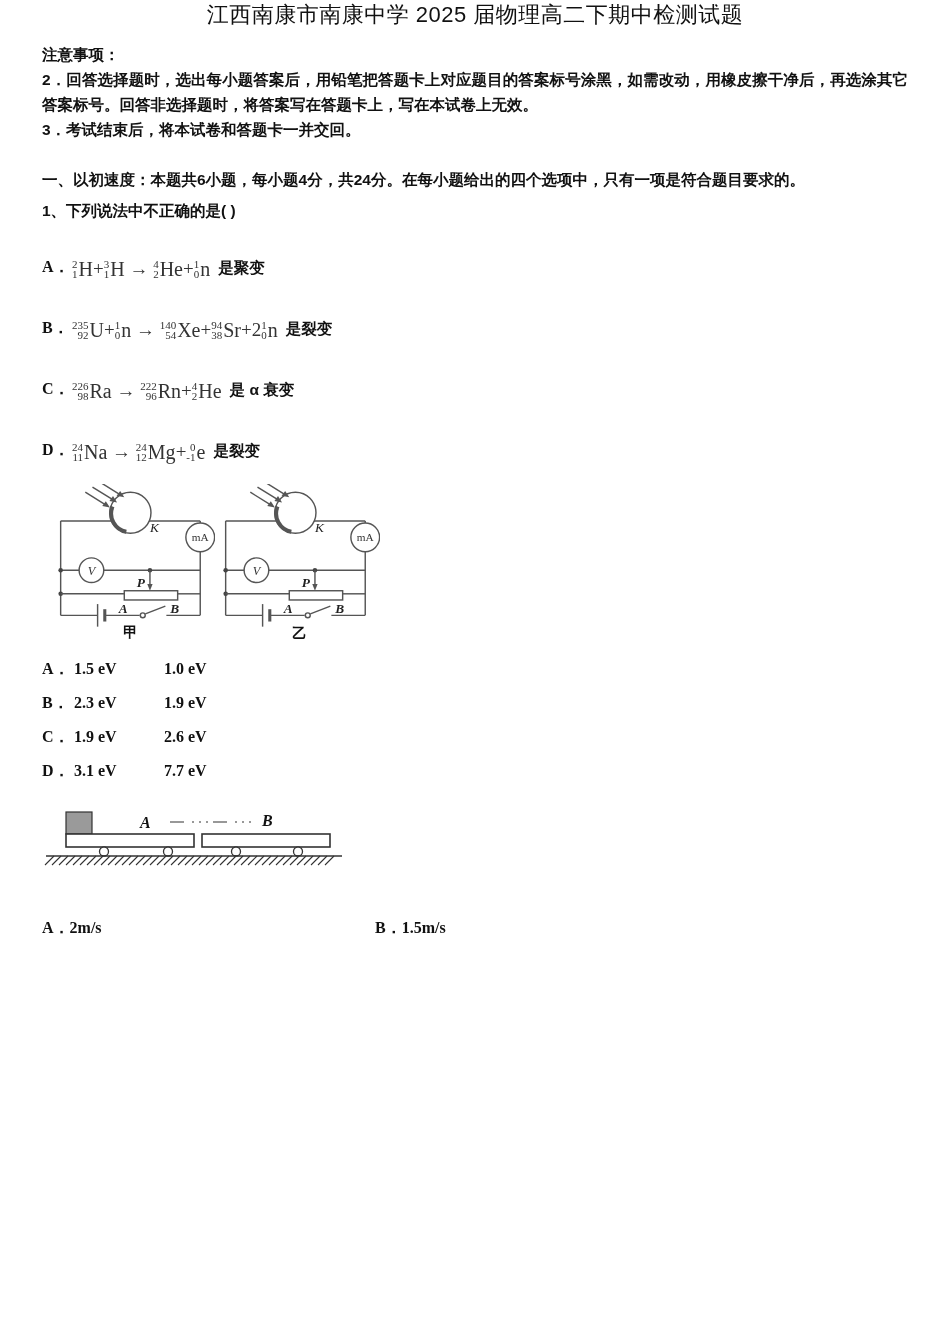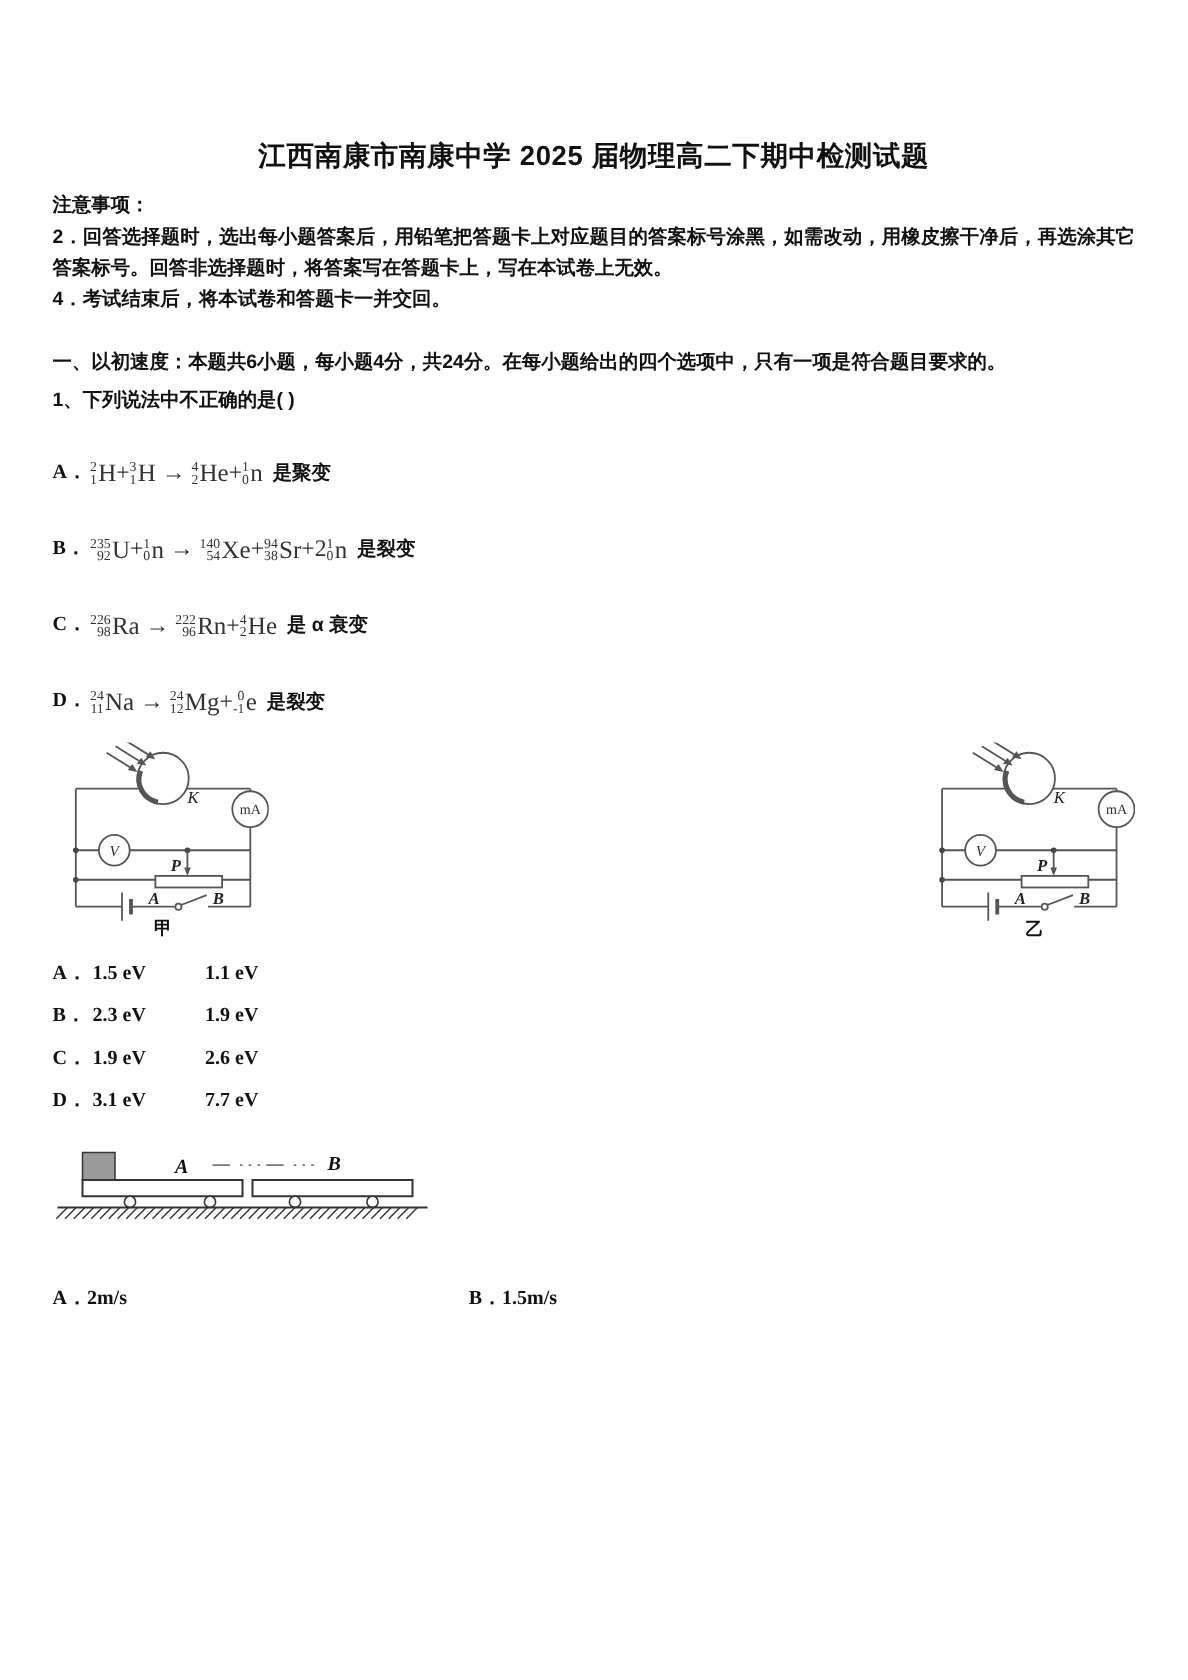--- a/index.html
+++ b/index.html
@@ -1,20 +1,20 @@
 <!DOCTYPE html>
 <html><head>
 <meta charset="utf-8">
 <style>
   html,body{margin:0;padding:0;}
   body{width:950px;height:1344px;background:#ffffff;overflow:hidden;
        font-family:"Liberation Sans",sans-serif;color:#111;}
   .page{width:950px;height:1344px;position:relative;box-sizing:border-box;
         padding:0 42px;}
-  .title{padding-top:110px;text-align:center;font-size:22px;font-weight:700;
+  .title{text-align:center;font-size:22px;font-weight:400;
          letter-spacing:.5px;line-height:30px;}
   .notice{margin-top:12px;font-size:15.5px;font-weight:600;line-height:25px;
           text-align:justify;}
   .notice-item{font-weight:600;}
   .section-heading{margin-top:26px;font-size:15.5px;font-weight:600;line-height:24px;}
   .q-stem{font-size:15.5px;font-weight:600;line-height:43px;text-align:justify;}
   .q1-stem{margin-top:6px;line-height:26px;}
   
   .eq-rows{margin-top:16px;}
   .eq-row{display:flex;align-items:flex-end;margin:0 0 21px 0;height:40px;}
@@ -23,21 +23,21 @@
   .equation{font-family:"Liberation Serif",serif;color:#333;font-size:19px;
             display:inline-flex;align-items:center;white-space:pre;}
   .equation .eqt{font-size:19px;}
   .nuc{display:inline-flex;align-items:center;}
   .scripts{display:inline-flex;flex-direction:column;align-items:flex-end;
            font-size:11px;line-height:10px;margin-right:1px;}
   .sym{font-size:20px;line-height:20px;}
   .eq-suffix{font-size:15.5px;font-weight:600;margin-left:8px;padding-bottom:1px;}
   
   .q2-stem{margin-top:20px;}
-  .figures-row{margin-top:10px;margin-left:8px;display:flex;gap:60px;height:156px;justify-content:space-between;}
+  .figures-row{margin-top:10px;margin-left:8px;display:flex;height:156px;}
   .q2-options{margin-top:12px;font-family:"Liberation Serif",serif;font-weight:700;
               font-size:16px;}
   .q2-opt{display:flex;line-height:34px;}
   .q2-opt .lab{width:32px;}
   .q2-opt .v1{width:90px;}
   
   .q3-stem{margin-top:16px;}
   .cart-fig{margin-top:8px;margin-left:2px;height:86px;}
   .final-options{margin-top:36px;display:flex;font-family:"Liberation Serif",serif;
                  font-weight:700;font-size:16px;}
@@ -49,21 +49,21 @@
 </head>
 <body>
 
 <div class="page">
 
   <div class="title">江西南康市南康中学 2025 届物理高二下期中检测试题</div>
 
   <div class="notice">
     <div>注意事项：</div>
     <div class="notice-item">2．回答选择题时，选出每小题答案后，用铅笔把答题卡上对应题目的答案标号涂黑，如需改动，用橡皮擦干净后，再选涂其它答案标号。回答非选择题时，将答案写在答题卡上，写在本试卷上无效。</div>
-    <div class="notice-item">4．考试结束后，将本试卷和答题卡一并交回。</div>
+    <div class="notice-item">3．考试结束后，将本试卷和答题卡一并交回。</div>
   </div>
 
   <div class="section-heading">一、以初速度：本题共6小题，每小题4分，共24分。在每小题给出的四个选项中，只有一项是符合题目要求的。</div>
 
   <div class="q-stem q1-stem">1、下列说法中不正确的是( )</div>
 
   <div class="eq-rows">
     <div class="eq-row">
       <span class="opt-label">A．</span>
       <span class="equation"><span class="nuc"><span class="scripts"><span class="sup">2</span><span class="sub">1</span></span><span class="sym">H</span></span><span class="eqt">+</span><span class="nuc"><span class="scripts"><span class="sup">3</span><span class="sub">1</span></span><span class="sym">H</span></span><span class="eqt"> → </span><span class="nuc"><span class="scripts"><span class="sup">4</span><span class="sub">2</span></span><span class="sym">He</span></span><span class="eqt">+</span><span class="nuc"><span class="scripts"><span class="sup">1</span><span class="sub">0</span></span><span class="sym">n</span></span></span>
@@ -185,21 +185,21 @@
         <line x1="113" y1="128" x2="146" y2="128"></line>
       </g>
       <text x="82" y="150" font-size="14" class="svg-label-cn" text-anchor="middle" fill="#111">乙</text>
     </svg>
   </div>
 
   <div class="q2-options">
     <div class="q2-opt">
       <span class="lab">A．</span>
       <span class="v1">1.5 eV</span>
-      <span class="v2">1.1 eV</span>
+      <span class="v2">1.0 eV</span>
     </div>
     <div class="q2-opt">
       <span class="lab">B．</span>
       <span class="v1">2.3 eV</span>
       <span class="v2">1.9 eV</span>
     </div>
     <div class="q2-opt">
       <span class="lab">C．</span>
       <span class="v1">1.9 eV</span>
       <span class="v2">2.6 eV</span>

